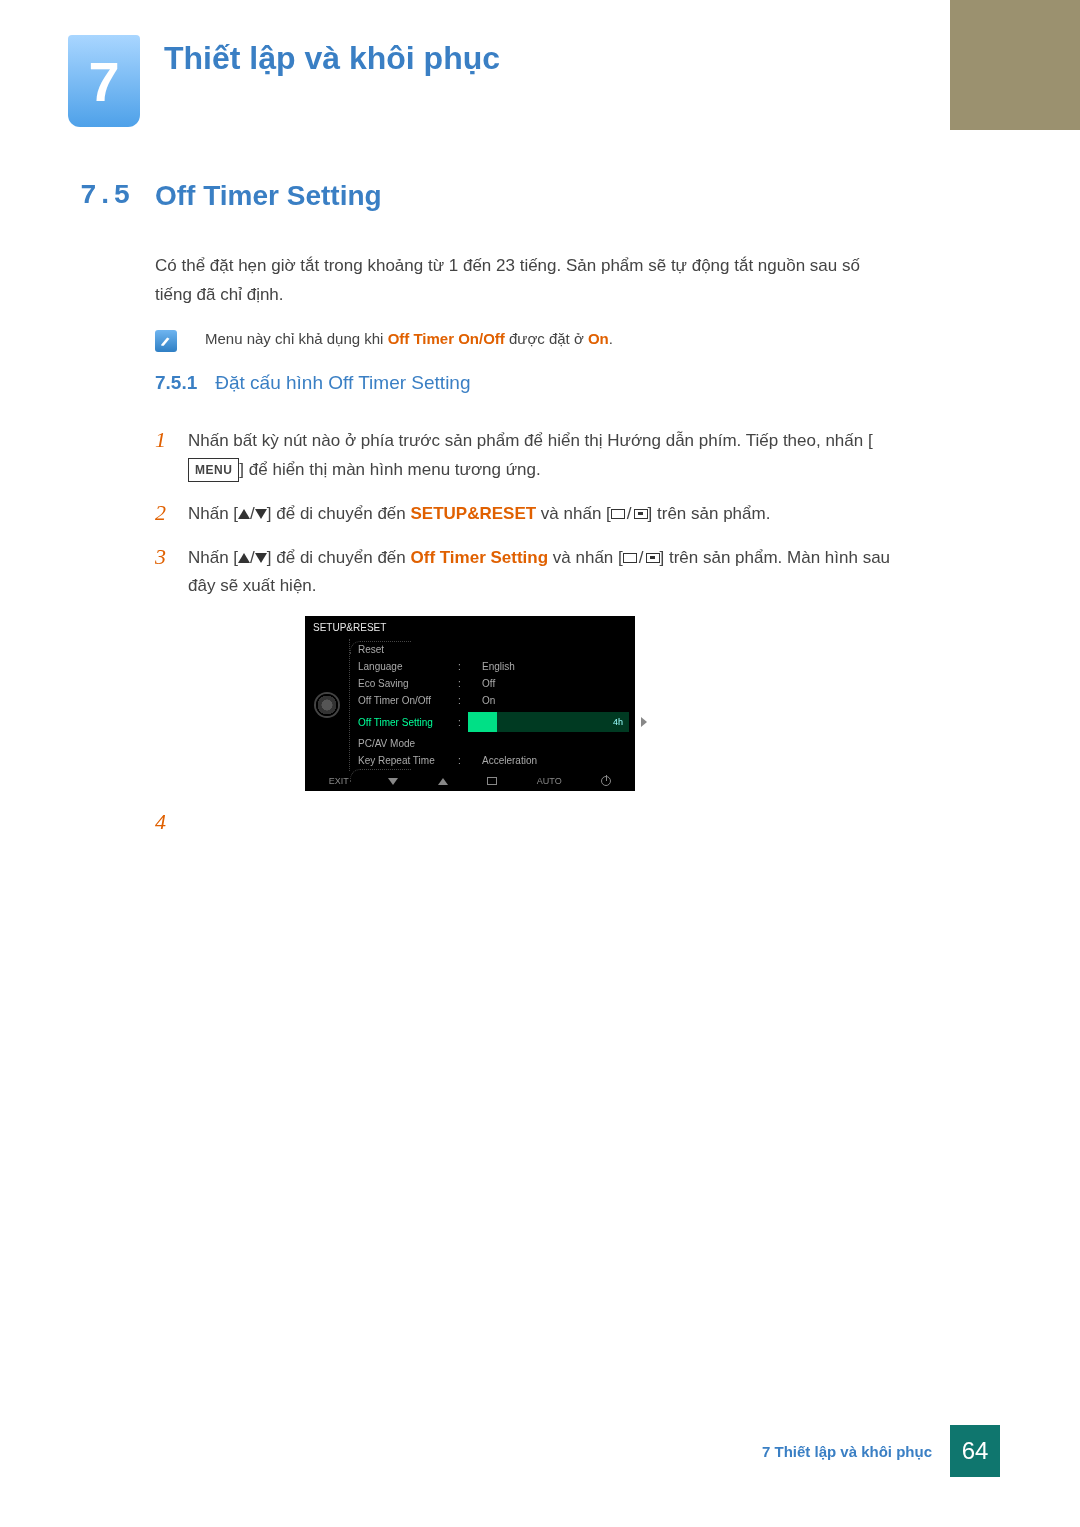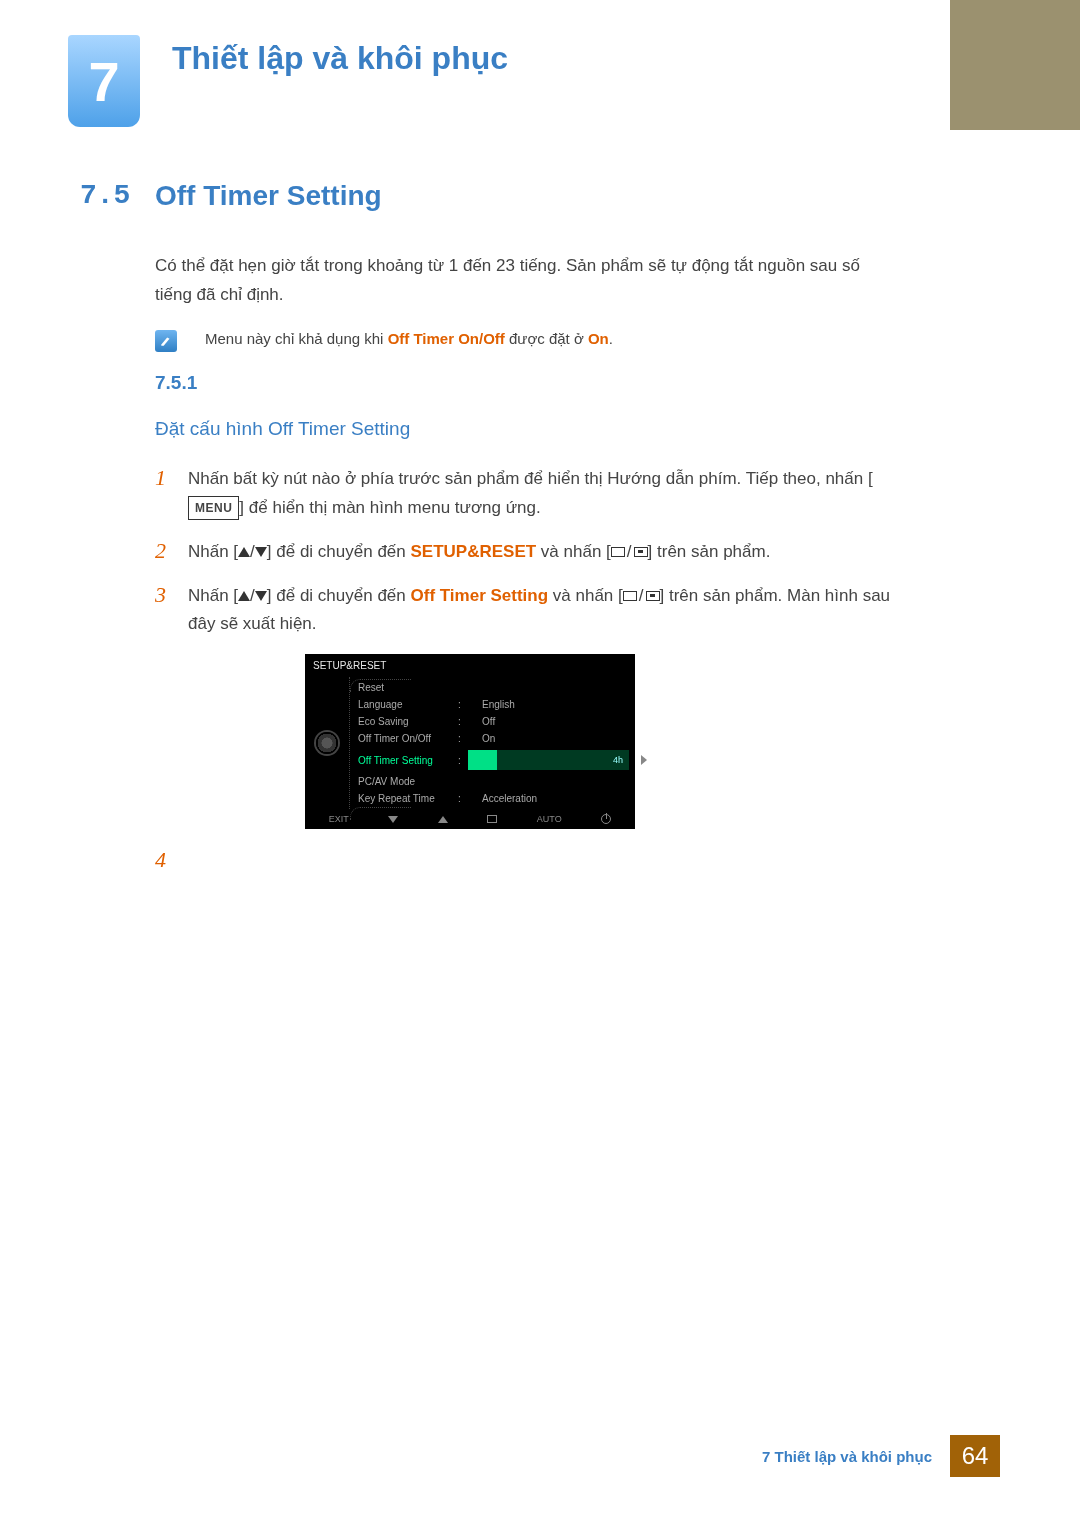--- a/index.html
+++ b/index.html
@@ -32,21 +32,21 @@
     justify-content: center;
   }
   .chapter-badge span {
     color: #fff;
     font-size: 56px;
     font-weight: bold;
   }
   .chapter-title {
     position: absolute;
     top: 40px;
-    left: 172px;
+    left: 164px;
     color: #3a7fc4;
     font-size: 32px;
     font-weight: bold;
   }
   .content {
     position: absolute;
     top: 180px;
     left: 80px;
     width: 820px;
   }
@@ -93,23 +93,22 @@
     margin-top: 2px;
   }
   .note-icon svg { width: 14px; height: 14px; }
   .note-text { font-size: 15px; color: #444; line-height: 1.5; }
   .note-text .em1 { color: #e06000; font-weight: bold; }
   .note-text .em2 { color: #e06000; font-weight: bold; }
 
   .h3-row {
     display: flex;
     margin-left: 75px;
-    margin-bottom: 25px;
-    gap: 24px;
-    flex-direction: column;
+    margin-bottom: 33px;
+    gap: 18px;
   }
   .h3-num { color: #3a7fc4; font-size: 19px; font-weight: bold; }
   .h3-title { color: #3a7fc4; font-size: 19px; font-weight: normal; }
 
   .step {
     display: flex;
     margin-left: 75px;
     margin-bottom: 15px;
     gap: 18px;
   }
@@ -253,22 +252,22 @@
     align-items: center;
     gap: 18px;
   }
   .footer-text {
     color: #3a7fc4;
     font-size: 15px;
     font-weight: bold;
   }
   .footer-pagebox {
     width: 50px;
-    height: 42px;
-    background: #a16207;
+    height: 52px;
+    background: #0f766e;
     color: #fff;
     display: flex;
     align-items: center;
     justify-content: center;
     font-size: 24px;
   }
 </style>
 </head>
 <body>
 

